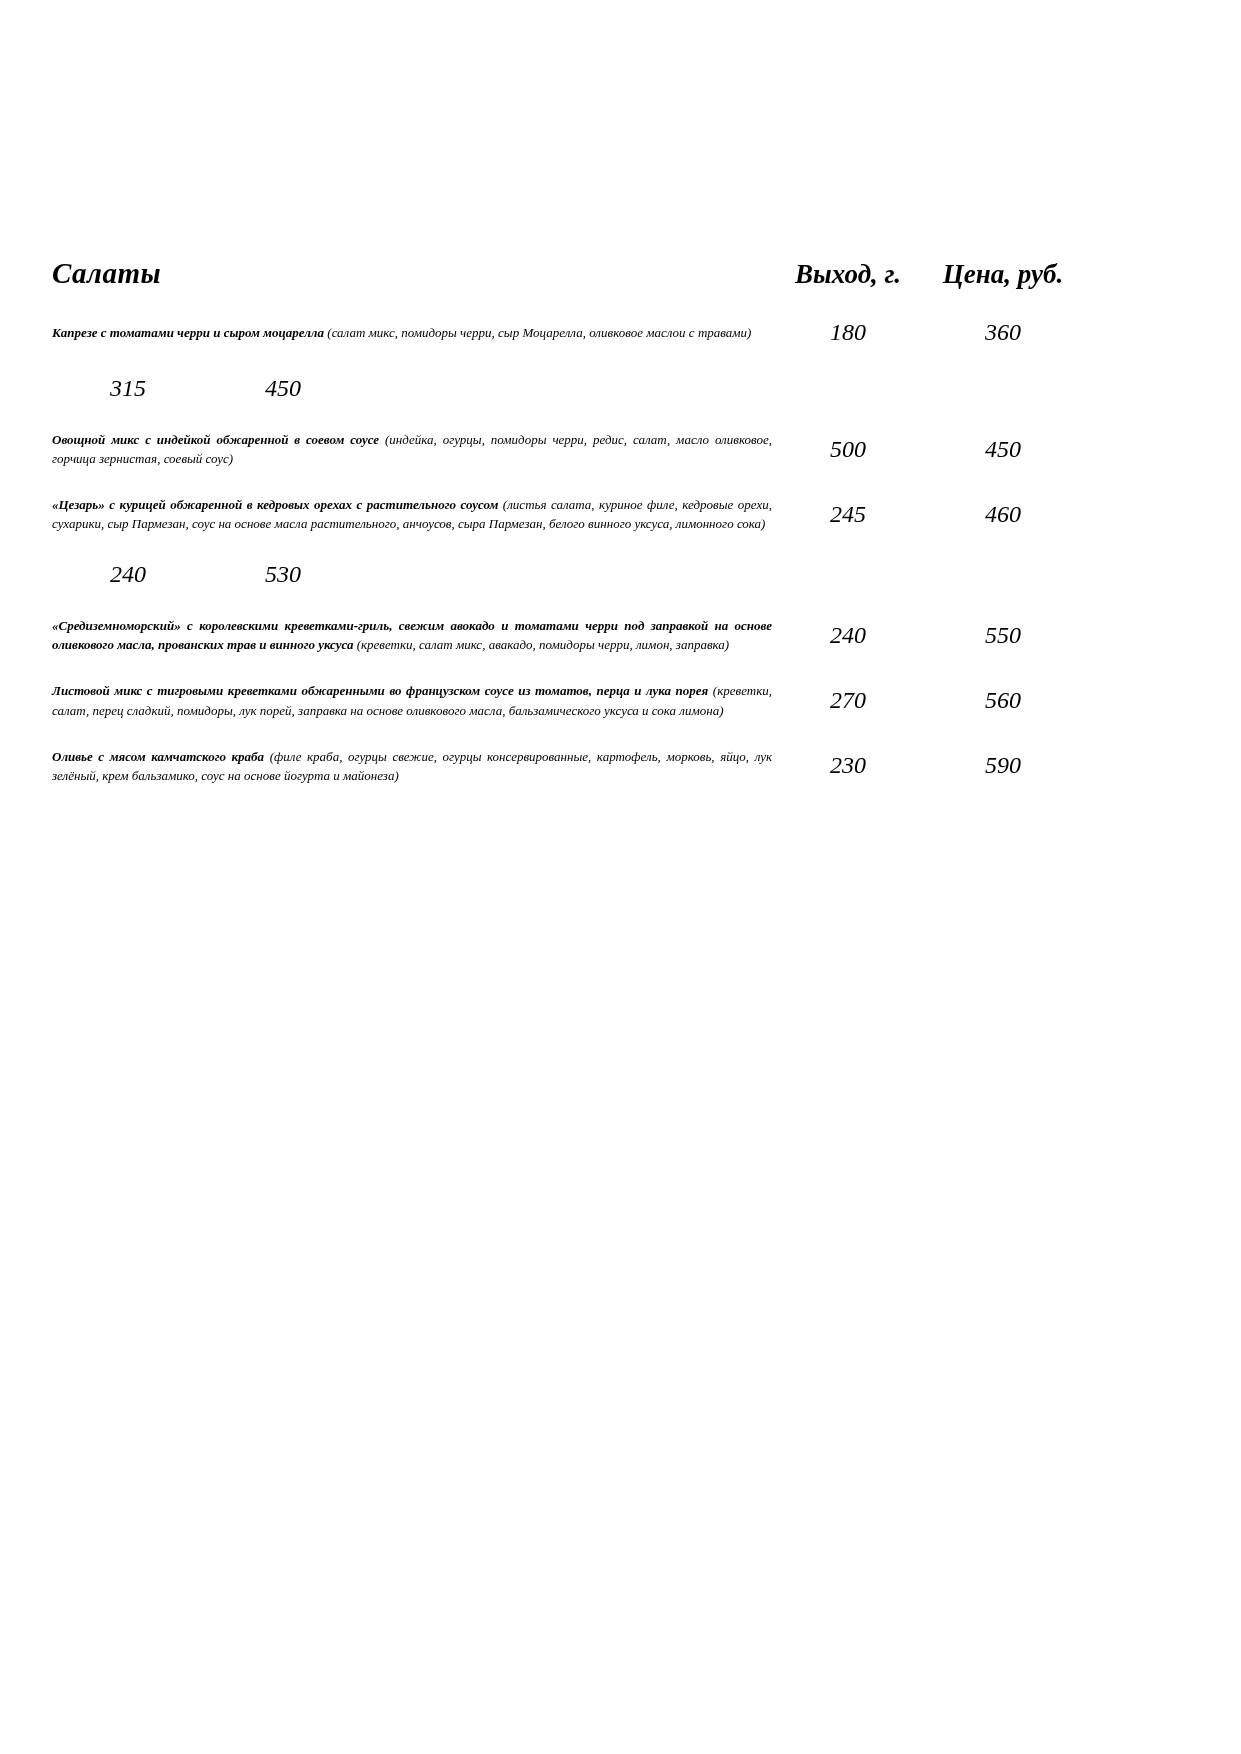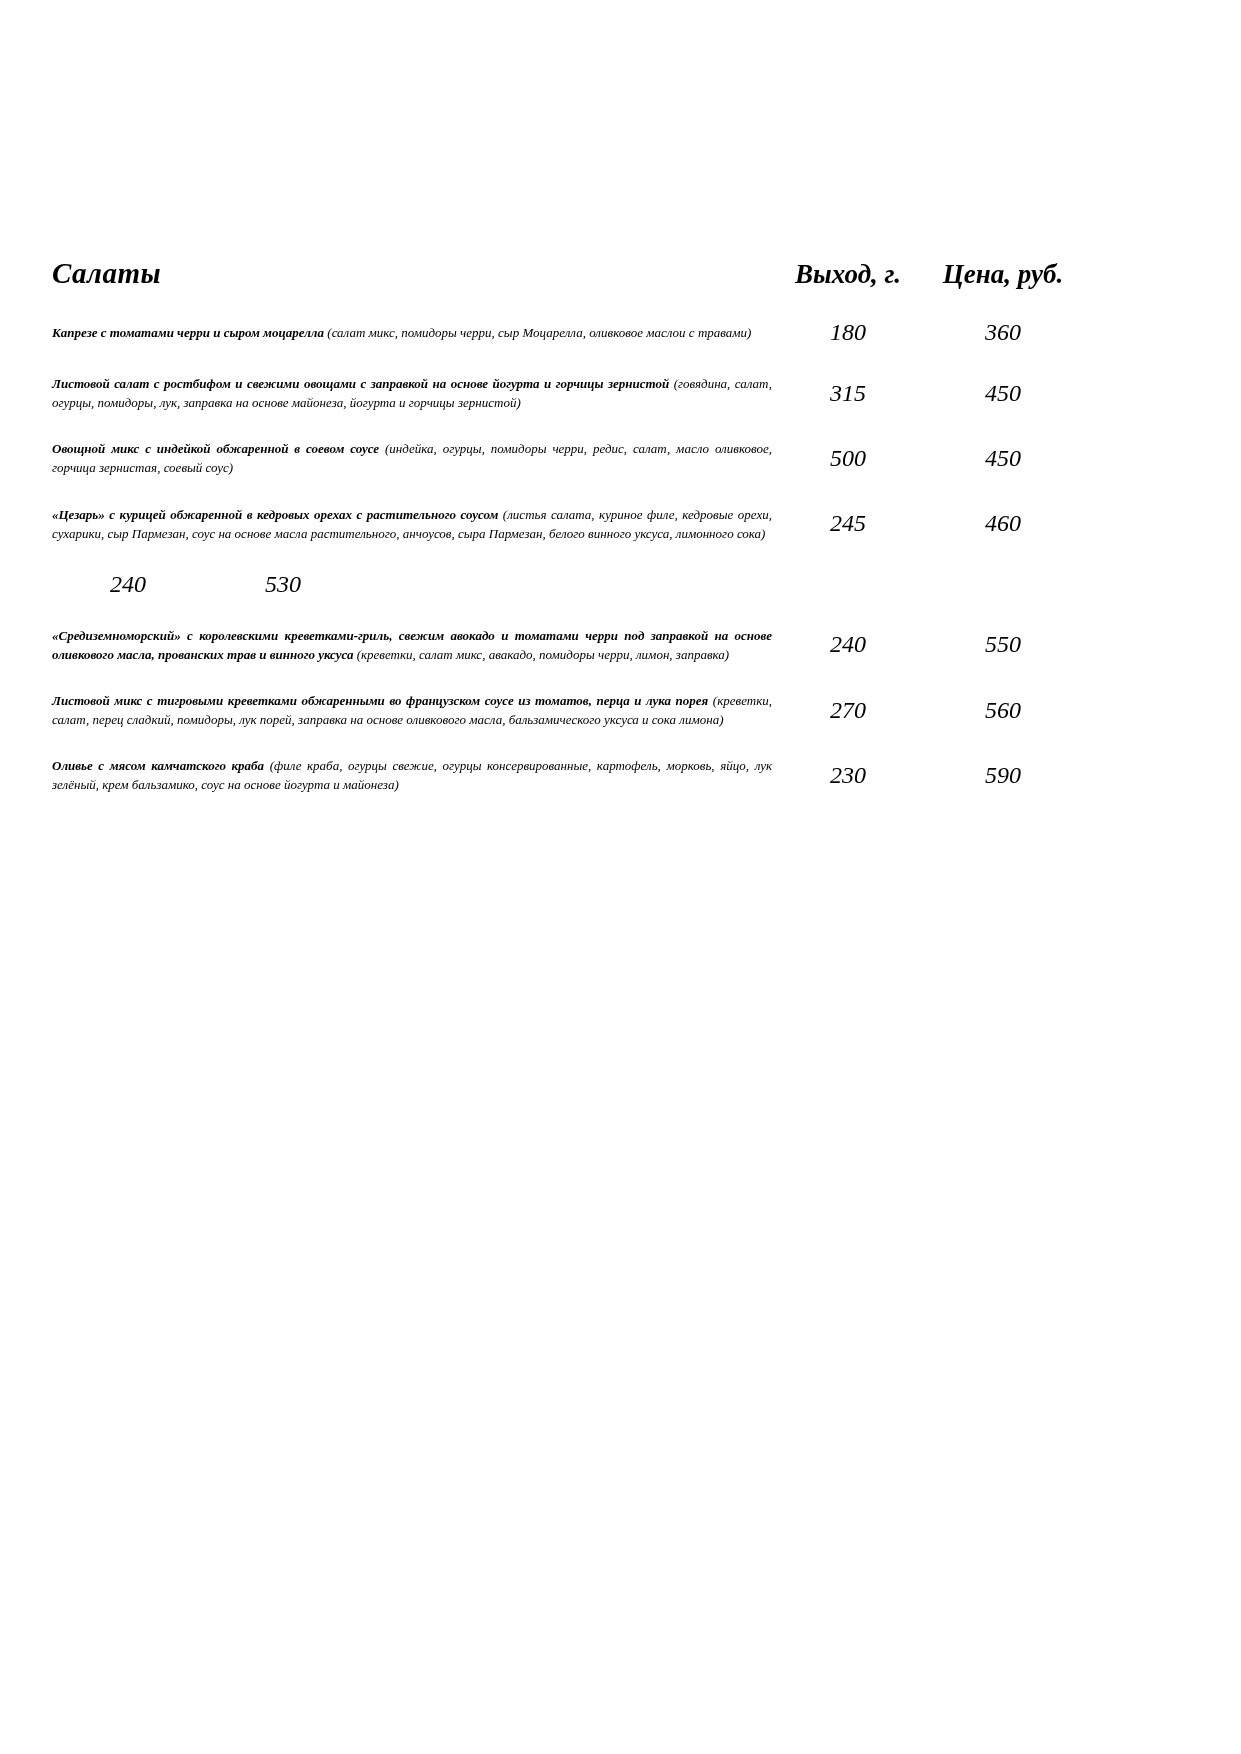--- a/index.html
+++ b/index.html
@@ -102,21 +102,20 @@
       <div class="col-head price">Цена, руб.</div>
     </div>
 
     <div id="items-container">
         <div class="item-row">
           <div class="item-text"><span class="dish">Капрезе с томатами черри и сыром моцарелла </span><span class="desc">(салат микс, помидоры черри, сыр Моцарелла, оливковое маслои с травами)</span></div>
           <div class="item-weight">180</div>
           <div class="item-price">360</div>
         </div>
         <div class="item-row">
-          <div class="item-text"><span class="dish">Листовой салат с ростбифом и свежими овощами с заправкой на основе йогурта и горчицы зернистой </span><span class="desc">(говядина, салат, огурцы, помидоры, лук, заправка на основе майонеза, йогурта и горчицы зернистой)</span></div>
           <div class="item-weight">315</div>
           <div class="item-price">450</div>
         </div>
         <div class="item-row">
           <div class="item-text"><span class="dish">Овощной микс с индейкой обжаренной в соевом соусе </span><span class="desc">(индейка, огурцы, помидоры черри, редис, салат, масло оливковое, горчица зернистая, соевый соус)</span></div>
           <div class="item-weight">500</div>
           <div class="item-price">450</div>
         </div>
         <div class="item-row">
           <div class="item-text"><span class="dish">«Цезарь» с курицей обжаренной в кедровых орехах с растительного соусом </span><span class="desc">(листья салата, куриное филе, кедровые орехи, сухарики, сыр Пармезан, соус на основе масла растительного, анчоусов, сыра Пармезан, белого винного уксуса, лимонного сока)</span></div>

